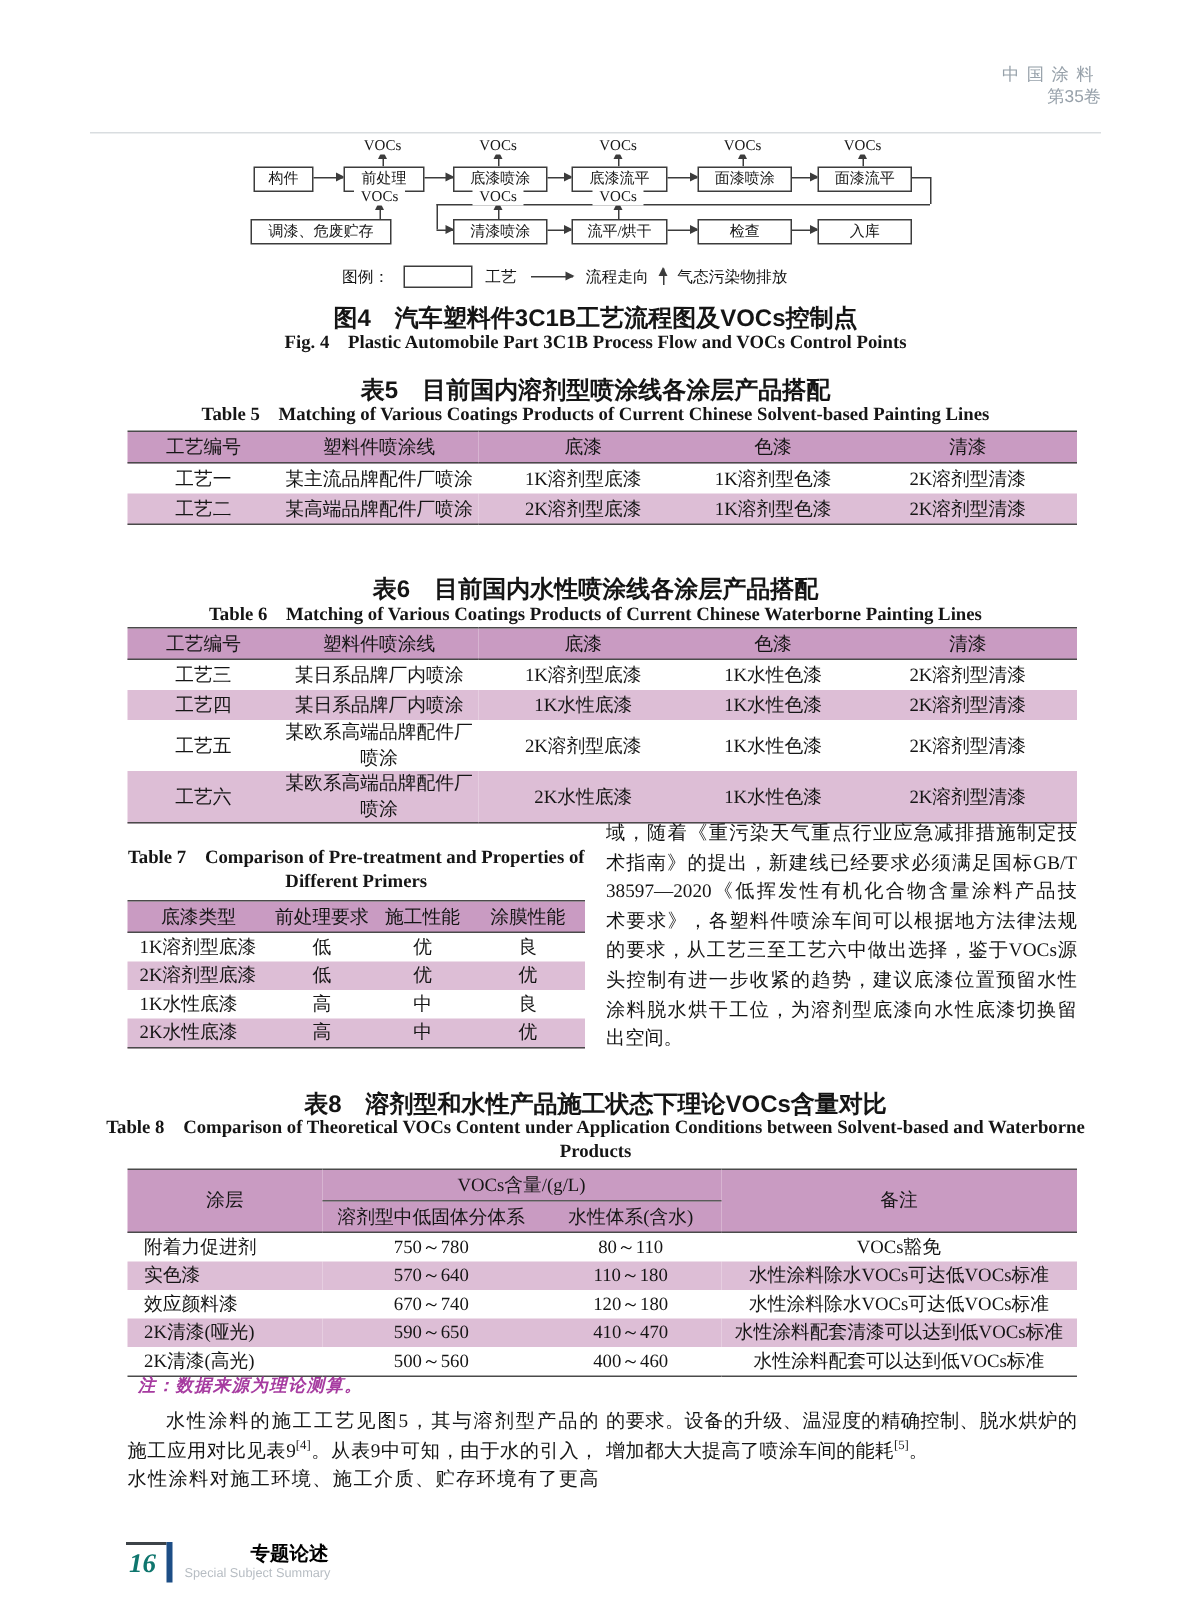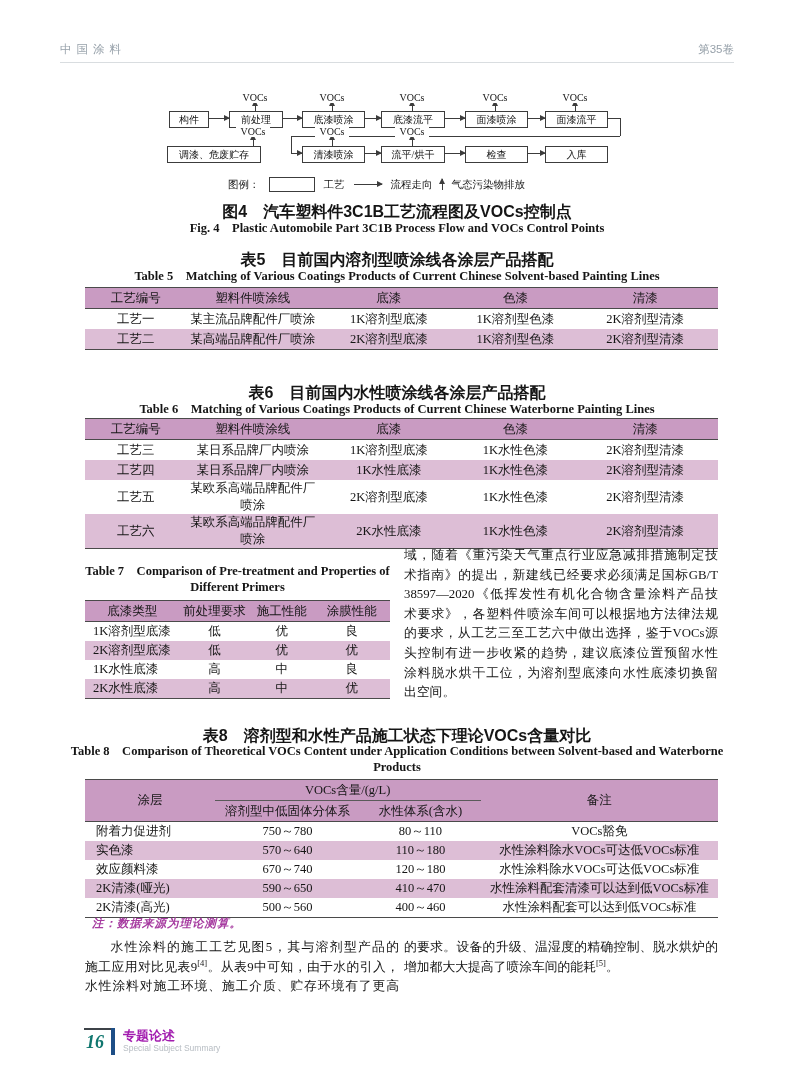--- a/index.html
+++ b/index.html
@@ -1,22 +1,22 @@
 <!DOCTYPE html>
 <html><head>
 <meta charset="utf-8">
 <style>
   html,body{margin:0;padding:0;background:#ffffff;}
   .page{position:relative;width:794px;height:1077px;background:#ffffff;overflow:hidden;
         font-family:"Liberation Serif", serif;color:#151515;}
   
   .pg-header{position:absolute;left:60px;top:42px;width:674px;display:flex;
-             justify-content:space-between;align-items:flex-end;padding-bottom:5px;
+             justify-content:space-between;align-items:flex-end;padding-bottom:16px;
              border-bottom:1px solid #d9dde0;color:#97a1aa;font-size:11.5px;
-             font-family:"Liberation Sans", sans-serif;}
+             font-family:"Liberation Sans", sans-serif;flex-direction:column;}
   .pg-header .hl{letter-spacing:5px;}
   
   .flow{position:absolute;left:158px;top:90px;width:482px;height:106px;font-size:10px;}
   .fbox{position:absolute;height:15px;line-height:15px;border:1px solid #3c3c3c;
         text-align:center;background:#fff;font-size:10px;white-space:nowrap;z-index:2;}
   .vocs{position:absolute;width:34px;height:11px;line-height:11px;text-align:center;
         font-family:"Liberation Serif", serif;font-size:10px;background:#fff;z-index:3;}
   .harr{position:absolute;display:block;height:0;border-top:1px solid #3c3c3c;}
   .harr::after{content:"";position:absolute;right:-1px;top:-4px;width:0;height:0;
         border-left:6px solid #3c3c3c;border-top:3.5px solid transparent;border-bottom:3.5px solid transparent;}
@@ -60,21 +60,21 @@
   .jl{text-align:justify;text-align-last:justify;white-space:normal;height:19.6px;overflow:hidden;}
   .ind{text-indent:2em;}
   sup{font-size:8.5px;vertical-align:super;line-height:0;}
   .note{position:absolute;left:92px;top:916px;font-size:11.5px;font-style:italic;
         color:#a63ba0;font-weight:bold;letter-spacing:1px;}
   
   .footer{position:absolute;left:84px;top:1028px;display:flex;align-items:flex-start;}
   .pnum{font-family:"Liberation Serif", serif;font-style:italic;font-weight:bold;font-size:18px;
         color:#0f766e;border-top:2px solid #3d4348;padding:1px 7px 0 2px;line-height:22px;}
   .vbar{width:4px;height:27px;background:#1d4e86;margin:0 8px 0 0;}
-  .sec-cn{font-family:"Liberation Sans", sans-serif;font-weight:bold;font-size:13px;color:#a21caf;line-height:15px;}
+  .sec-cn{font-family:"Liberation Sans", sans-serif;font-weight:bold;font-size:13px;color:#000000;line-height:15px;margin-left:44px;}
   .sec-en{font-family:"Liberation Sans", sans-serif;font-size:8.5px;color:#b7bdc3;line-height:11px;}
 </style>
 </head>
 <body>
 
 <div class="page">
 
   <div class="pg-header">
     <span class="hl">中国涂料</span>
     <span>第35卷</span>

